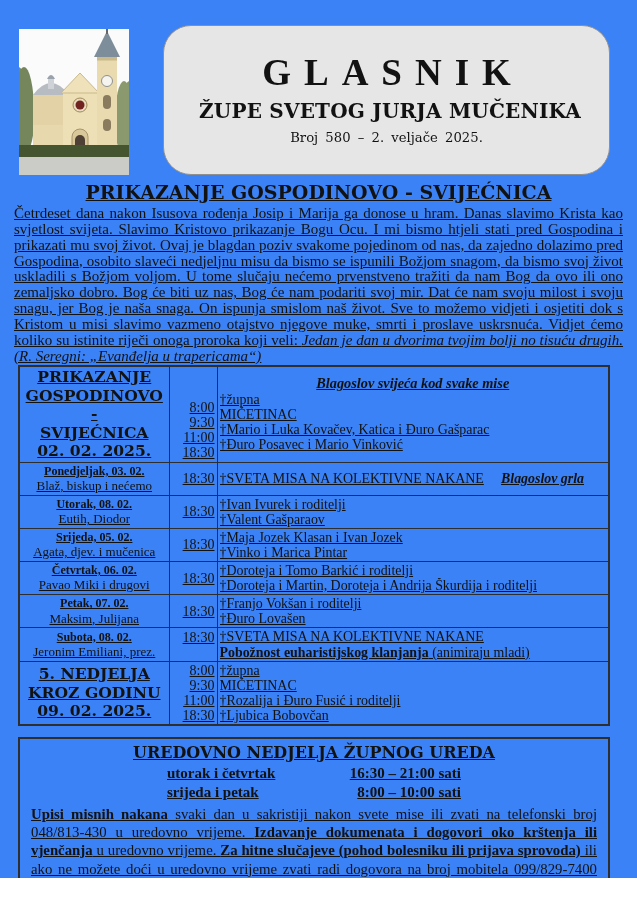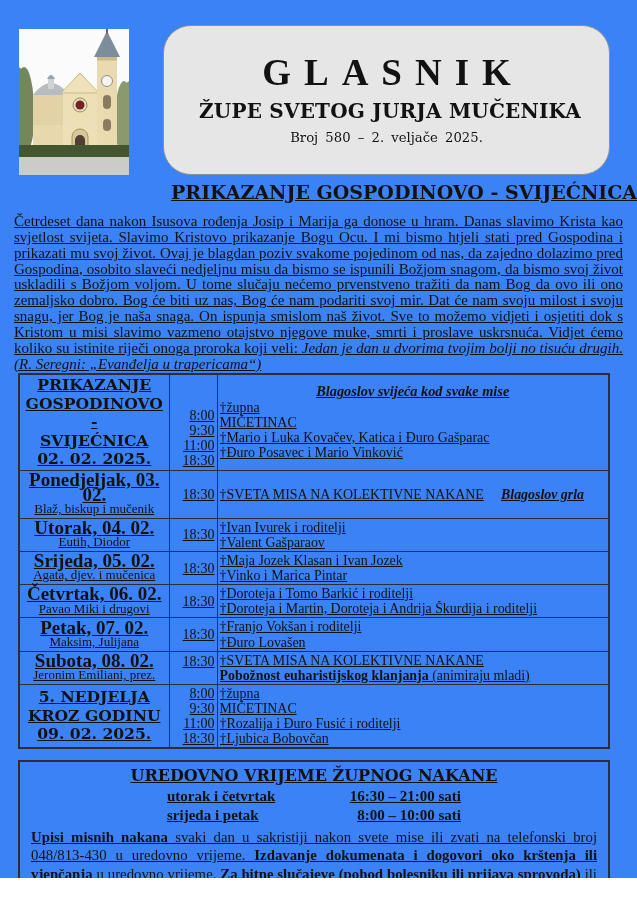--- a/index.html
+++ b/index.html
@@ -42,22 +42,22 @@
     font-weight:bold;font-size:14.5px;line-height:1.35;
   }
   .issue{
     font-family:"DejaVu Serif", serif;
     font-size:13.2px;line-height:1.3;margin-top:6px;word-spacing:3px;
   }
 
   
   h1.article-title{
     font-family:"DejaVu Serif", serif;
-    font-size:19px;font-weight:bold;text-align:right;
-    margin:4px 0 10px;line-height:1.15;
+    font-size:19px;font-weight:bold;text-align:center;
+    margin:4px 0 2px;line-height:1.15;
   }
   p.article{
     margin:1px 14px 0;
     font-size:15px;line-height:15.9px;
     text-align:justify;
   }
 
   
   h2.sched-heading{
     font-family:"DejaVu Serif", serif;
@@ -72,21 +72,21 @@
   table.sched td{
     border:1px solid var(--table-border,#2e2e2e);
     vertical-align:middle;
     padding:1px 2px;
   }
   td.c-day{width:150px;text-align:center;}
   td.c-time{width:48px;text-align:right;padding-right:5px;font-size:14px;line-height:15.1px;}
   td.c-time.v-top{vertical-align:top;padding-top:2px;}
   td.c-time.v-bottom{vertical-align:bottom;padding-bottom:2px;}
   td.c-int{padding:1px 4px 1px 7px;font-size:13.9px;line-height:15.1px;}
-  .day-line{font-weight:bold;font-size:19px;line-height:15.2px;}
+  .day-line{font-weight:bold;font-size:12px;line-height:15.2px;}
   .day-line.big{font-family:"DejaVu Serif", serif;font-size:15.6px;line-height:18.6px;}
   .day-sub{font-size:13px;line-height:14.6px;}
   .int-header{font-weight:bold;font-style:italic;text-align:center;font-size:14.3px;line-height:15.6px;}
   .int-line{white-space:nowrap;overflow:hidden;}
   .int-line.has-right{display:flex;justify-content:space-between;}
   .int-right{font-weight:bold;font-style:italic;padding-right:22px;}
 
   
   .office-box{
     box-sizing:border-box;
@@ -180,35 +180,35 @@
             <div class="int-header">Blagoslov svijeća kod svake mise</div>
             <div class="int-line"><span>†župna</span></div>
             <div class="int-line"><span>MIČETINAC</span></div>
             <div class="int-line"><span>†Mario i Luka Kovačev, Katica i Đuro Gašparac</span></div>
             <div class="int-line"><span>†Đuro Posavec i Mario Vinković</span></div>
           </td>
         </tr>
         <tr>
           <td class="c-day">
             <div class="day-line">Ponedjeljak, 03. 02.</div>
-            <div class="day-sub">Blaž, biskup i mučenik</div>
+            <div class="day-sub">Blaž, biskup i nećemo</div>
           </td>
           <td class="c-time">
             <div class="time-line">18:30</div>
           </td>
           <td class="c-int">
             <div class="int-line has-right">
               <span>†SVETA MISA NA KOLEKTIVNE NAKANE</span>
               <span class="int-right">Blagoslov grla</span>
             </div>
           </td>
         </tr>
         <tr>
           <td class="c-day">
-            <div class="day-line">Utorak, 04. 02.</div>
+            <div class="day-line">Utorak, 08. 02.</div>
             <div class="day-sub">Eutih, Diodor</div>
           </td>
           <td class="c-time">
             <div class="time-line">18:30</div>
           </td>
           <td class="c-int">
             <div class="int-line"><span>†Ivan Ivurek i roditelji</span></div>
             <div class="int-line"><span>†Valent Gašparaov</span></div>
           </td>
         </tr>
@@ -280,21 +280,21 @@
             <div class="int-line"><span>†župna</span></div>
             <div class="int-line"><span>MIČETINAC</span></div>
             <div class="int-line"><span>†Rozalija i Đuro Fusić i roditelji</span></div>
             <div class="int-line"><span>†Ljubica Bobovčan</span></div>
           </td>
         </tr>
       </tbody>
   </table>
 
   <section class="office-box">
-    <div class="office-title">UREDOVNO VRIJEME ŽUPNOG NAKANE</div>
+    <div class="office-title">UREDOVNO NEDJELJA ŽUPNOG UREDA</div>
     <div class="hours" id="office-hours">
         <div class="hours-row">
           <span class="hours-days">utorak i četvrtak</span>
           <span class="hours-time">16:30 – 21:00 sati</span>
         </div>
         <div class="hours-row">
           <span class="hours-days">srijeda i petak</span>
           <span class="hours-time">8:00 – 10:00 sati</span>
         </div>
       </div>

